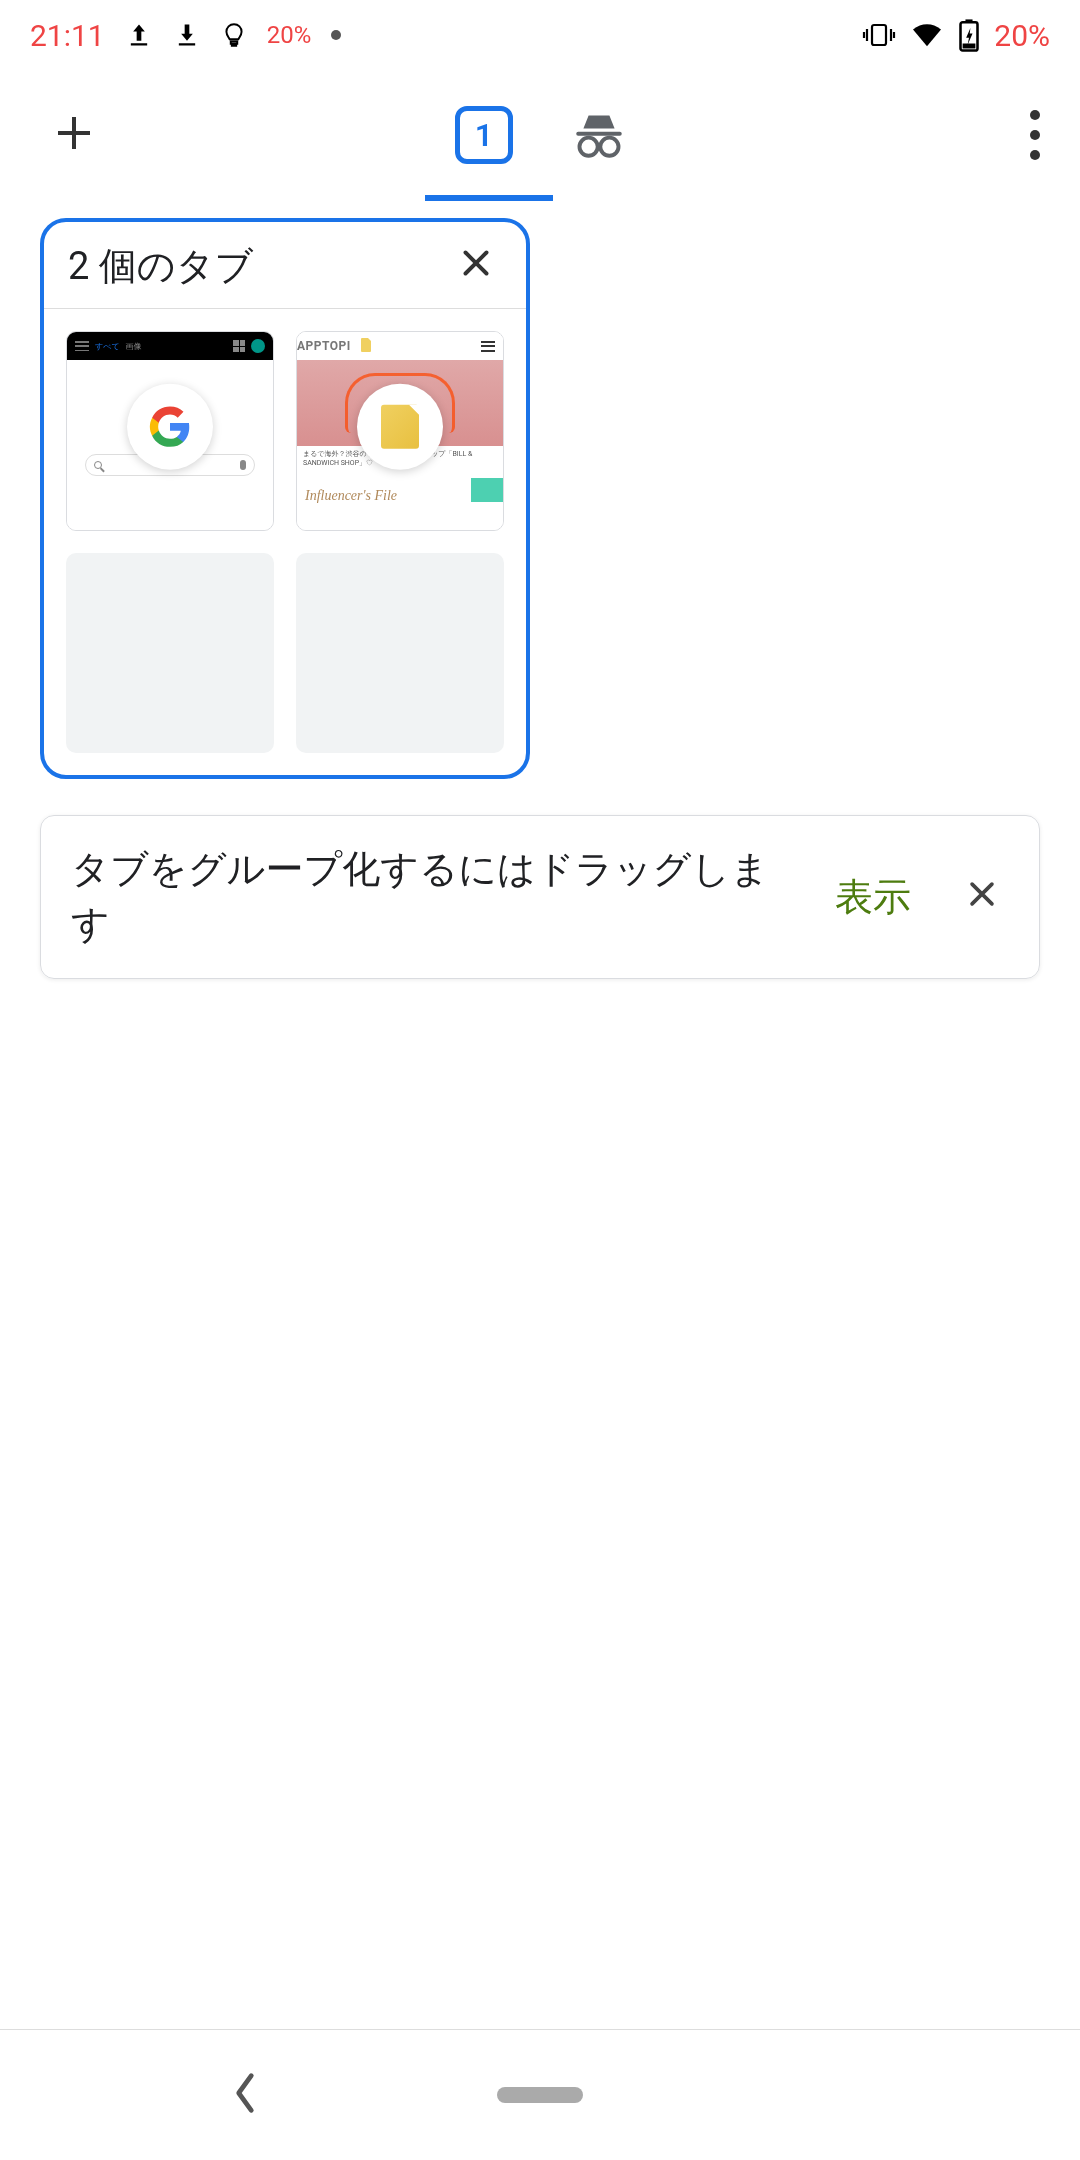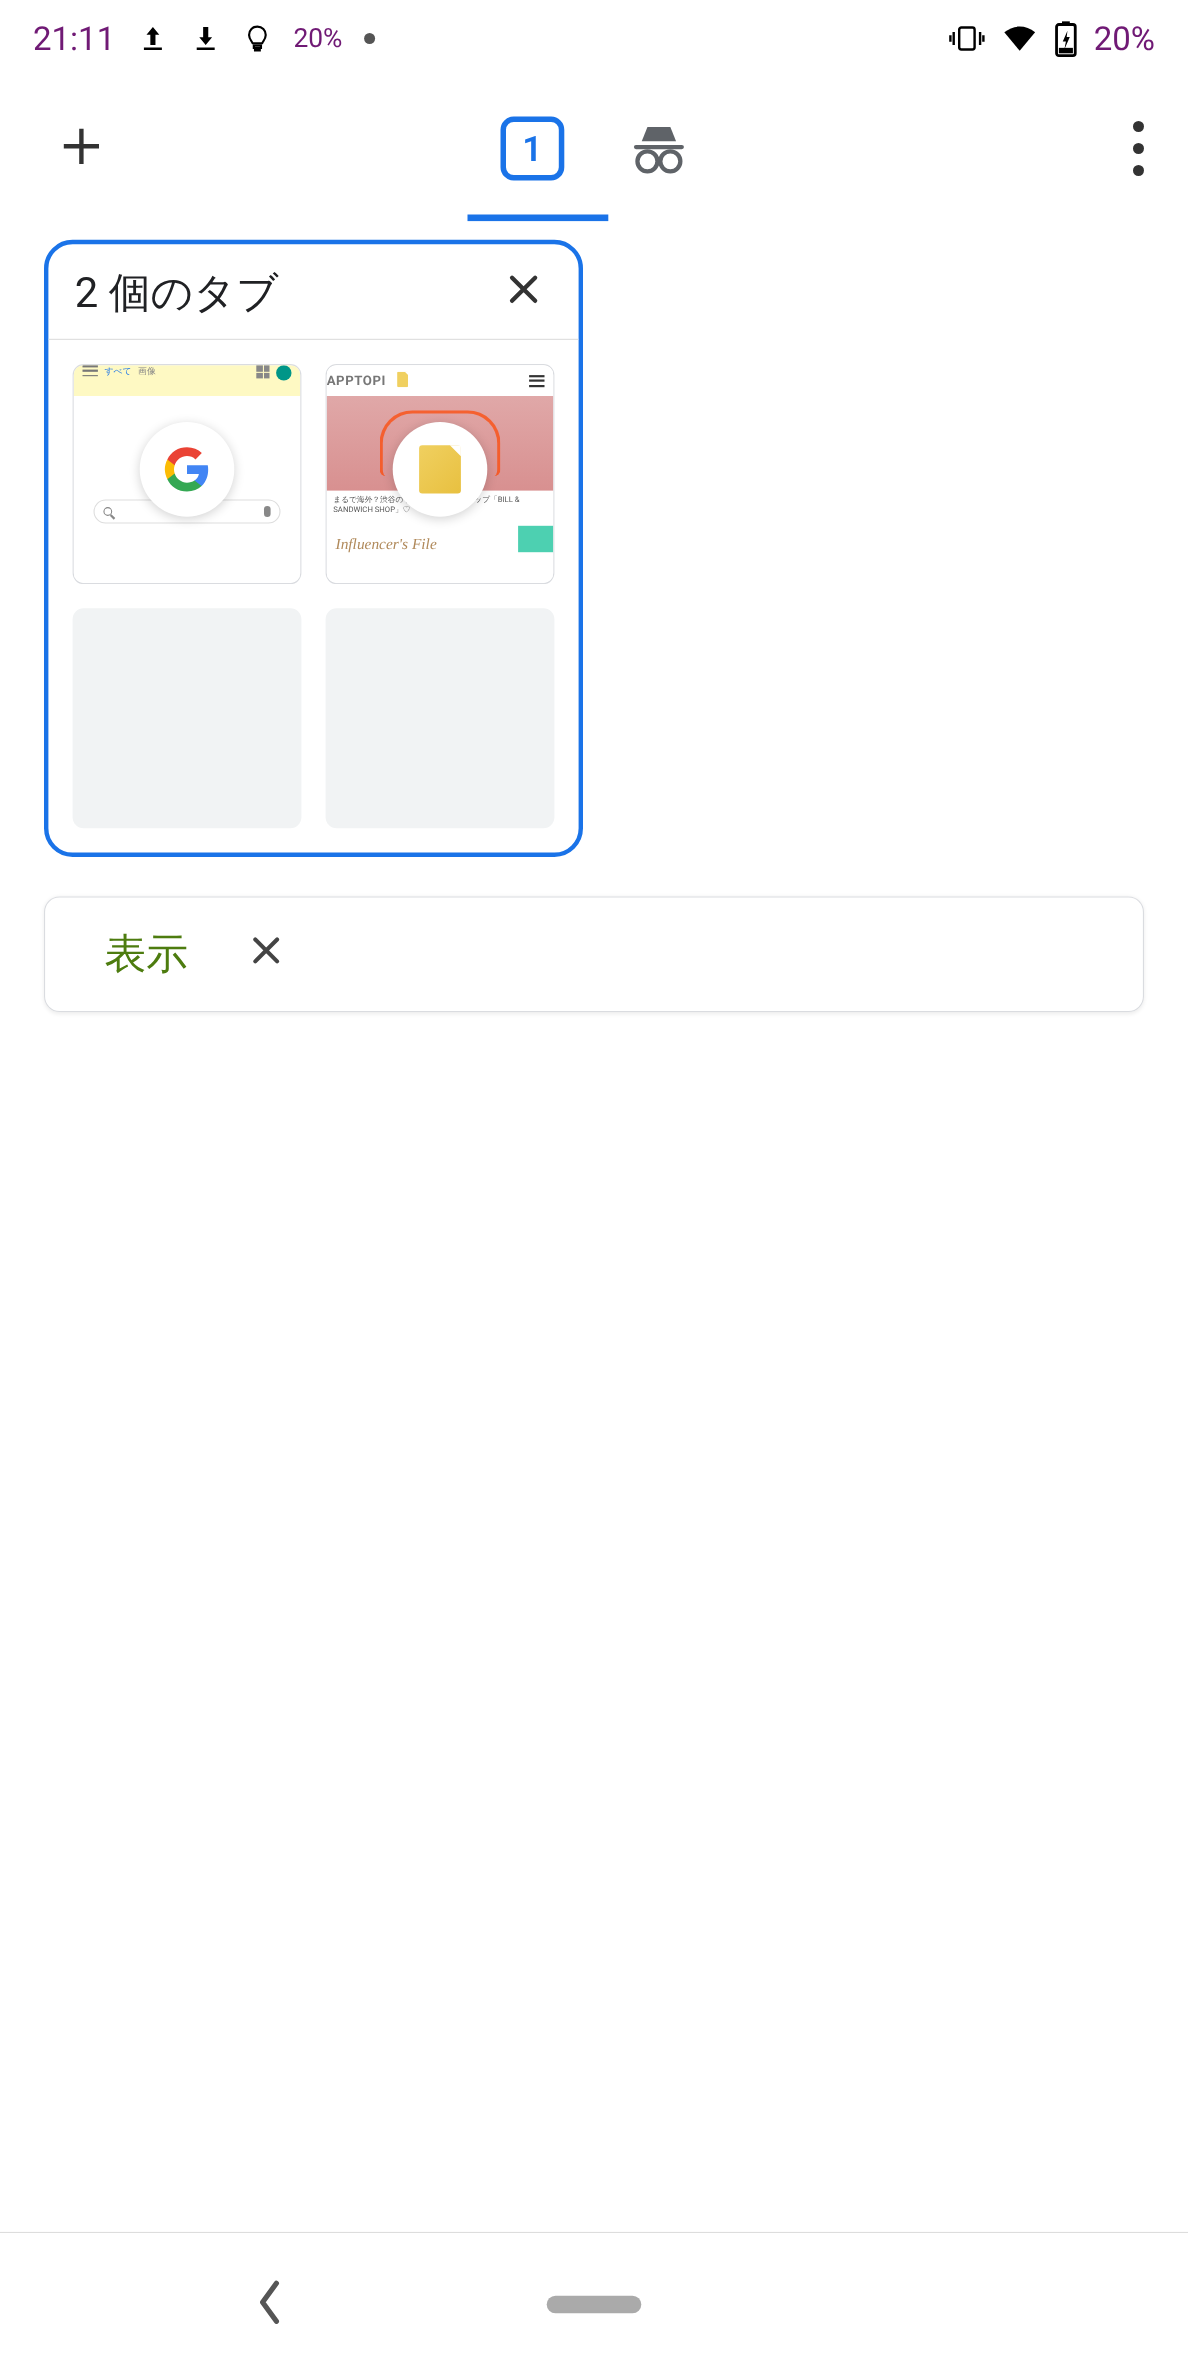--- a/index.html
+++ b/index.html
@@ -1,19 +1,19 @@
 <!DOCTYPE html>
 <html><head>
   <meta charset="utf-8">
   <style>
     * { margin: 0; padding: 0; box-sizing: border-box; }
     body { font-family: -apple-system, BlinkMacSystemFont, Roboto, sans-serif; background: #fff; width: 1080px; height: 2160px; overflow: hidden; position: relative; }
 
     
-    .status-bar { height: 70px; display: flex; align-items: center; padding: 0 30px; font-size: 30px; color: #701a75; }
+    .status-bar { height: 70px; display: flex; align-items: center; padding: 0 30px; font-size: 30px; color: #ef4444; }
     .status-left { display: flex; align-items: center; gap: 20px; }
     .status-right { margin-left: auto; display: flex; align-items: center; gap: 14px; }
     .status-icon { display: inline-flex; }
     .status-dot { width: 10px; height: 10px; border-radius: 50%; background: #555; }
 
     
     .toolbar { height: 130px; display: flex; align-items: center; padding: 0 30px; position: relative; }
     .plus-btn { padding: 20px; }
     .center-tabs { position: absolute; left: 50%; transform: translateX(-50%); display: flex; align-items: center; gap: 60px; }
     .tab-count-box { width: 58px; height: 58px; border: 5px solid #1a73e8; border-radius: 12px; display: flex; align-items: center; justify-content: center; font-size: 32px; font-weight: 600; color: #1a73e8; position: relative; }
@@ -29,21 +29,21 @@
     .tab-group { width: 490px; border: 4px solid #1a73e8; border-radius: 26px; overflow: hidden; background: #fff; }
     .tab-group-header { display: flex; align-items: center; justify-content: space-between; padding: 18px 24px 16px; }
     .tab-group-title { font-size: 38px; color: #202124; }
     .close-x { font-size: 44px; color: #333; padding: 0 8px; }
     .tab-group-divider { height: 1px; background: #ddd; }
     .tab-group-grid { display: grid; grid-template-columns: 1fr 1fr; gap: 22px; padding: 22px; }
     .thumb { border: 1px solid #dadce0; border-radius: 10px; height: 200px; background: #fafafa; position: relative; overflow: hidden; }
     .thumb.placeholder { background: #f1f3f4; border: none; }
 
     
-    .thumb1-top { height: 28px; display: flex; padding: 0 8px; gap: 6px; background: #fef9c3; }
+    .thumb1-top { height: 28px; display: flex; align-items: center; padding: 0 8px; gap: 6px; background: #000000; }
     .ham-mini { width: 14px; height: 10px; display: flex; flex-direction: column; justify-content: space-between; }
     .ham-mini span { height: 1.5px; background: #777; }
     .mini-tab-label { font-size: 8px; color: #1a73e8; }
     .mini-tab-label2 { font-size: 8px; color: #888; }
     .mini-tab-und { position: absolute; top: 28px; left: 24px; width: 28px; height: 2px; background: #1a73e8; }
     .mini-grid-icon { margin-left: auto; width: 12px; height: 12px; display: grid; grid-template: 1fr 1fr / 1fr 1fr; gap: 1px; }
     .mini-grid-icon span { background: #888; }
     .mini-avatar { width: 14px; height: 14px; border-radius: 50%; background: #009688; }
     .mini-google-body { position: relative; height: 172px; background: #fff; display: flex; flex-direction: column; align-items: center; justify-content: center; gap: 12px; }
     .mini-google-text { font-size: 22px; font-weight: 600; letter-spacing: -1px; }
@@ -233,20 +233,21 @@
           <div class="favicon-inner-note"></div>
         </div>
       </div>
 
       <div class="thumb placeholder"></div>
       <div class="thumb placeholder"></div>
     </div>
   </div>
 
   <div class="hint">
+    <span class="hint-text">タブをグループ化するにはドラッグします</span>
     <span class="hint-action">表示</span>
     <span class="hint-close">
       <svg width="34" height="34" viewBox="0 0 24 24">
           <path d="M5 5 L19 19 M19 5 L5 19" stroke="#444" stroke-width="2.6" stroke-linecap="round"></path>
         </svg>
     </span>
   </div>
 </div>
 
 <div class="nav-divider"></div>

